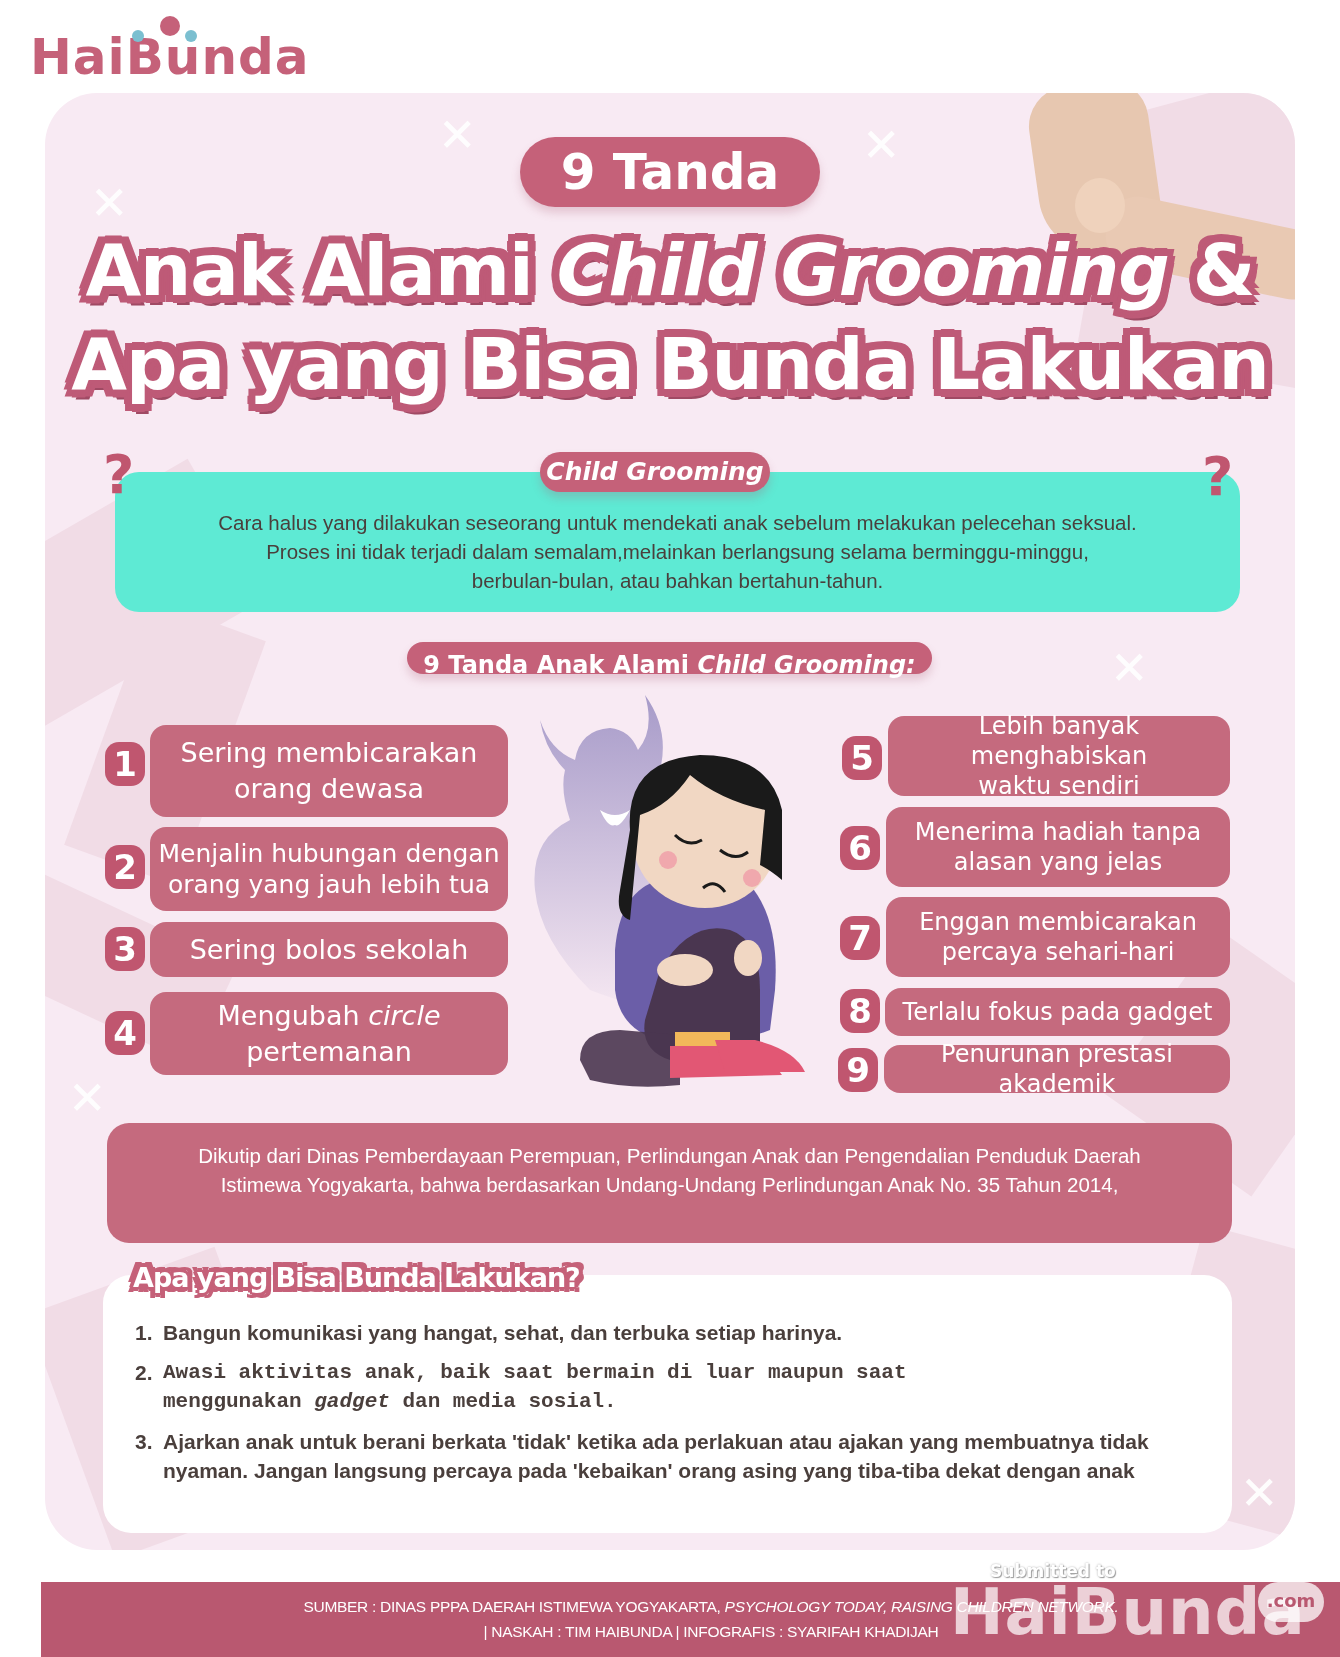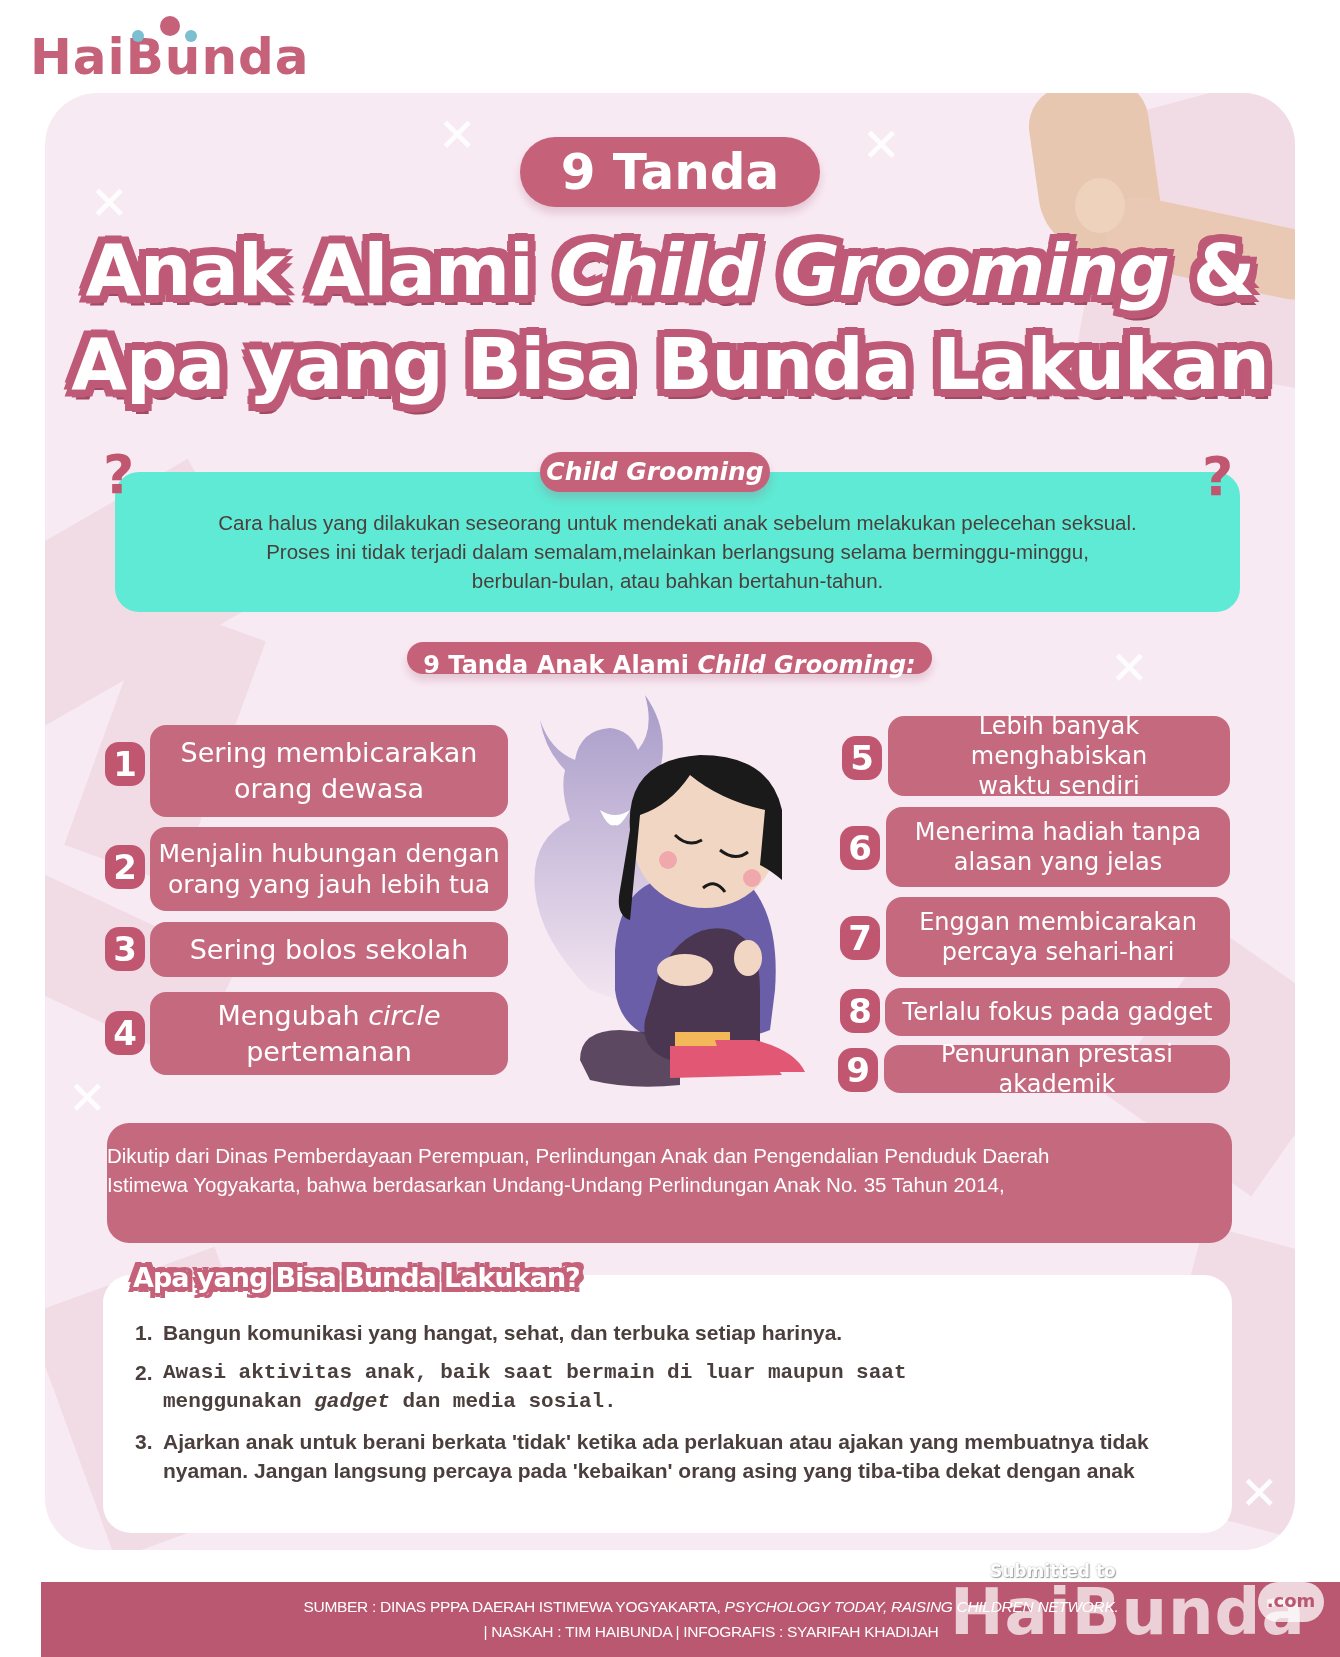--- a/index.html
+++ b/index.html
@@ -46,21 +46,21 @@
   .item { position: absolute; background: #c56a7e; color: #fff; border-radius: 16px; display: flex; align-items: center; justify-content: center; text-align: center; font-family: "DejaVu Sans", sans-serif; }
   .item span { display: block; }
   .item-left { font-size: 27px; line-height: 36px; }
   .item-right { font-size: 24px; line-height: 30px; }
   .num { position: absolute; width: 40px; height: 44px; color: #fff; background: #c0566f; border-radius: 14px; font-weight: bold; font-size: 34px; line-height: 44px; text-align: center; font-family: "DejaVu Sans", sans-serif; }
 
   
   .illus { left: 520px; top: 690px; width: 320px; height: 410px; }
 
   
-  .cite { left: 107px; top: 1123px; width: 1125px; height: 120px; background: #c56a7e; border-radius: 22px; color: #fff; text-align: left; font-family: "Liberation Sans", sans-serif; font-size: 20.5px; line-height: 29px; padding-top: 18px; }
+  .cite { left: 107px; top: 1123px; width: 1125px; height: 120px; background: #c56a7e; border-radius: 22px; color: #fff; text-align: center; font-family: "Liberation Sans", sans-serif; font-size: 20.5px; line-height: 29px; padding-top: 18px; }
   .cite .hl { color: #fde2a6; font-weight: bold; }
   .cite .hl i { font-style: italic; }
 
   
   .act-box { left: 103px; top: 1275px; width: 1129px; height: 258px; background: #ffffff; border-radius: 28px; }
   .act-title { position: absolute; left: 133px; top: 1262px; font-family: "DejaVu Sans", sans-serif; font-weight: bold; font-size: 27px; color: #fff; letter-spacing: -1px;
     text-shadow: 2px 2px 0 #c56179, -2px -2px 0 #c56179, 2px -2px 0 #c56179, -2px 2px 0 #c56179, 4px 0 0 #c56179, -4px 0 0 #c56179, 0 4px 0 #c56179, 0 -4px 0 #c56179, 5px 5px 0 #c56179, -5px 5px 0 #c56179, 5px -5px 0 #c56179, -5px -5px 0 #c56179; }
   .act-list { position: absolute; left: 135px; top: 1318px; width: 1080px; list-style: none; font-family: "Liberation Sans", sans-serif; font-size: 21px; line-height: 29px; color: #4a3f3c; font-weight: bold; }
   .act-list li { display: flex; margin-bottom: 11px; }
   .act-list .n { width: 28px; flex-shrink: 0; }

